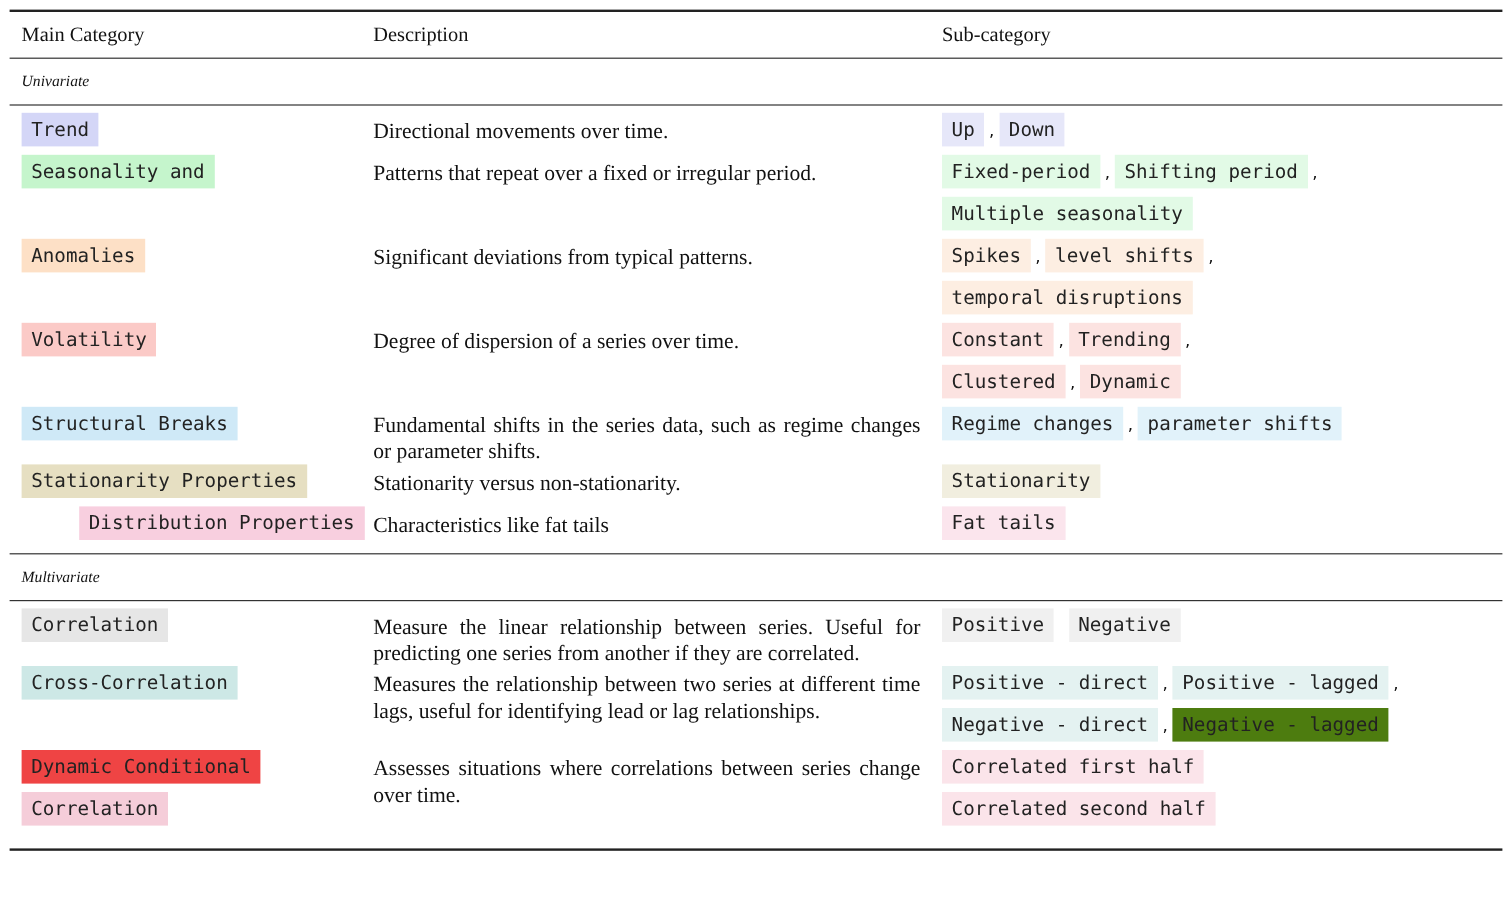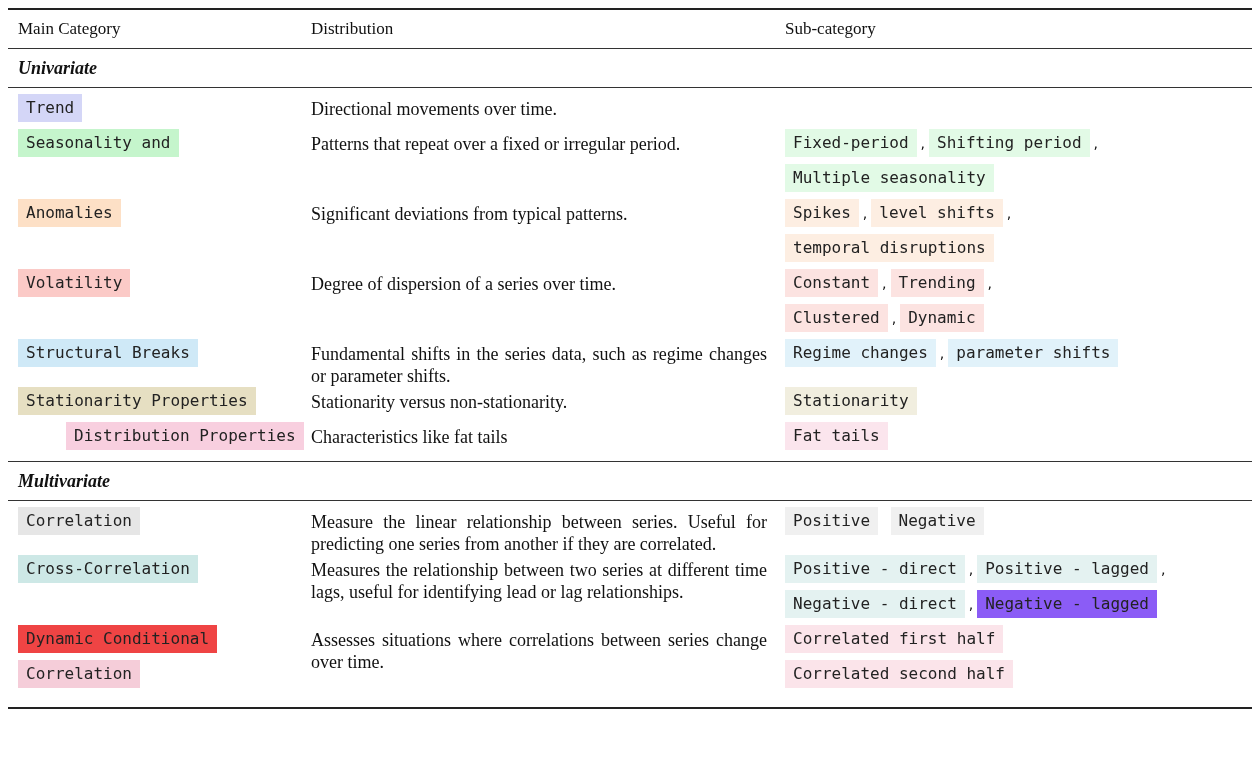--- a/index.html
+++ b/index.html
@@ -2,52 +2,55 @@
 <html><head>
 <meta charset="utf-8">
 <style>
   html, body { margin: 0; padding: 0; background: #ffffff; }
   body { width: 1259px; height: 769px; position: relative; overflow: hidden;
          font-family: "Liberation Serif", "DejaVu Serif", serif; color: #111; }
   .table { position: absolute; left: 8px; top: 8px; width: 1244px; }
   .rule-thick { height: 2px; background: #222; }
   .rule-thin { height: 1px; background: #333; }
   .header-row { display: flex; height: 38px; align-items: center; font-size: 17px; }
-  .section-row { height: 38px; display: flex; align-items: center; font-size: 18px; font-style: italic; padding-left: 10px; font-weight: bold; }
+  .section-row { height: 38px; display: flex; align-items: center; font-size: 13px; font-style: italic; padding-left: 10px; }
   .col1 { width: 297px; padding-left: 10px; box-sizing: border-box; }
   .col2 { width: 474px; padding-left: 6px; box-sizing: border-box; }
   .col3 { flex: 1; padding-left: 6px; box-sizing: border-box; }
   .row { display: flex; align-items: flex-start; font-size: 18px; }
   .desc { line-height: 22px; padding-top: 4px; padding-right: 12px; text-align: justify; }
   .chip { display: inline-block; font-family: "DejaVu Sans Mono", "Liberation Mono", monospace;
           font-size: 16px; padding: 3px 8px; line-height: 22px; margin-bottom: 5px; color: #222; }
   .chips-line { display: block; height: 35px; }
   .comma { font-family: "DejaVu Sans", sans-serif; font-size: 14px; padding: 0 4px; }
   .stack { display: flex; flex-direction: column; }
 </style>
 </head>
 <body>
 
 <div class="table">
   <div class="rule-thick"></div>
   <div class="header-row">
     <div class="col1">Main Category</div>
-    <div class="col2">Distribution</div>
+    <div class="col2">Description</div>
     <div class="col3">Sub-category</div>
   </div>
   <div class="rule-thin"></div>
   <div id="body">
       <div class="section-row">Univariate</div>
       <div class="rule-thin"></div>
       <div style="padding: 6px 0px 4px;">
         <div class="row">
           <div class="col1 stack">
             <span class="chips-line"><span class="chip" style="background: rgb(212, 214, 247);">Trend</span></span>
           </div>
           <div class="col2 desc">Directional movements over time.</div>
+          <div class="col3 stack">
+            <span class="chips-line"><span class="chip" style="background: rgb(230, 231, 249);">Up</span><span class="comma">,</span><span class="chip" style="background: rgb(230, 231, 249);">Down</span></span>
+          </div>
         </div>
         <div class="row">
           <div class="col1 stack">
             <span class="chips-line"><span class="chip" style="background: rgb(197, 245, 204);">Seasonality and</span></span>
           </div>
           <div class="col2 desc">Patterns that repeat over a fixed or irregular period.</div>
           <div class="col3 stack">
             <span class="chips-line"><span class="chip" style="background: rgb(226, 250, 230);">Fixed-period</span><span class="comma">,</span><span class="chip" style="background: rgb(226, 250, 230);">Shifting period</span><span class="comma">,</span></span>
             <span class="chips-line"><span class="chip" style="background: rgb(226, 250, 230);">Multiple seasonality</span></span>
           </div>
@@ -113,21 +116,21 @@
             <span class="chips-line"><span class="chip" style="background: rgb(240, 240, 240);">Positive</span><span class="comma"> </span><span class="chip" style="background: rgb(240, 240, 240);">Negative</span></span>
           </div>
         </div>
         <div class="row">
           <div class="col1 stack">
             <span class="chips-line"><span class="chip" style="background: rgb(205, 232, 230);">Cross-Correlation</span></span>
           </div>
           <div class="col2 desc">Measures the relationship between two series at different time lags, useful for identifying lead or lag relationships.</div>
           <div class="col3 stack">
             <span class="chips-line"><span class="chip" style="background: rgb(228, 242, 241);">Positive - direct</span><span class="comma">,</span><span class="chip" style="background: rgb(228, 242, 241);">Positive - lagged</span><span class="comma">,</span></span>
-            <span class="chips-line"><span class="chip" style="background: rgb(228, 242, 241);">Negative - direct</span><span class="comma">,</span><span class="chip" style="background: #8b5cf6;">Negative - lagged</span></span>
+            <span class="chips-line"><span class="chip" style="background: rgb(228, 242, 241);">Negative - direct</span><span class="comma">,</span><span class="chip" style="background: #4d7c0f;">Negative - lagged</span></span>
           </div>
         </div>
         <div class="row">
           <div class="col1 stack">
             <span class="chips-line"><span class="chip" style="background: #ef4444;">Dynamic Conditional</span></span>
             <span class="chips-line"><span class="chip" style="background: rgb(245, 205, 217);">Correlation</span></span>
           </div>
           <div class="col2 desc">Assesses situations where correlations between series change over time.</div>
           <div class="col3 stack">
             <span class="chips-line"><span class="chip" style="background: rgb(251, 228, 234);">Correlated first half</span></span>

